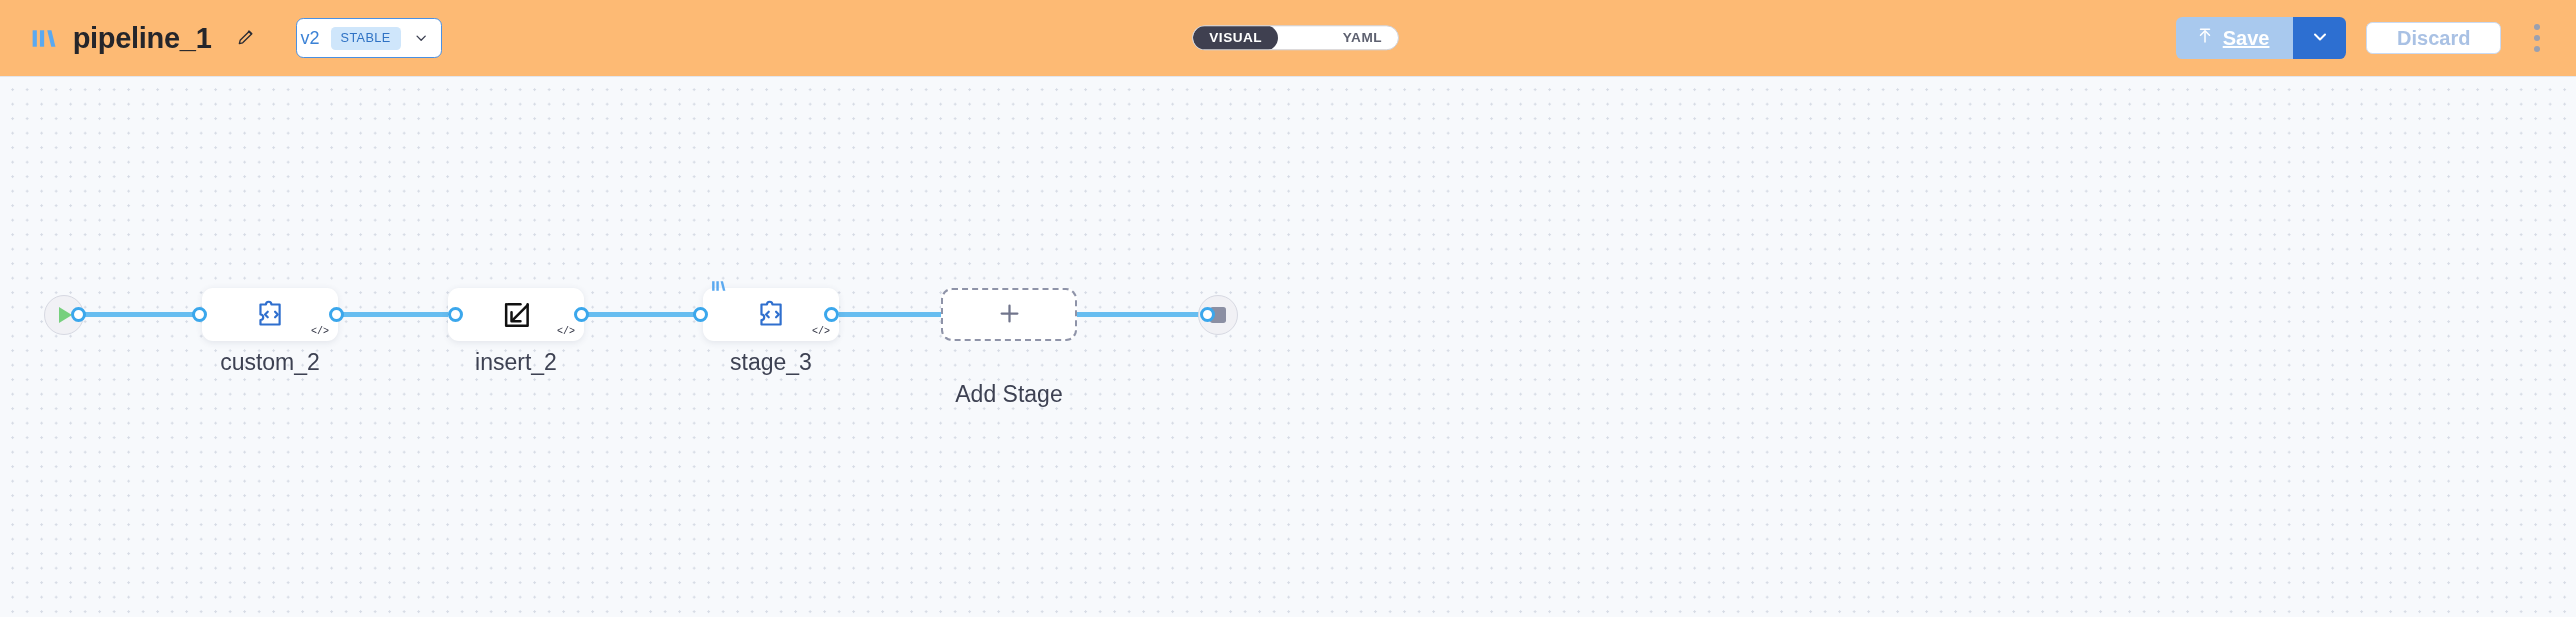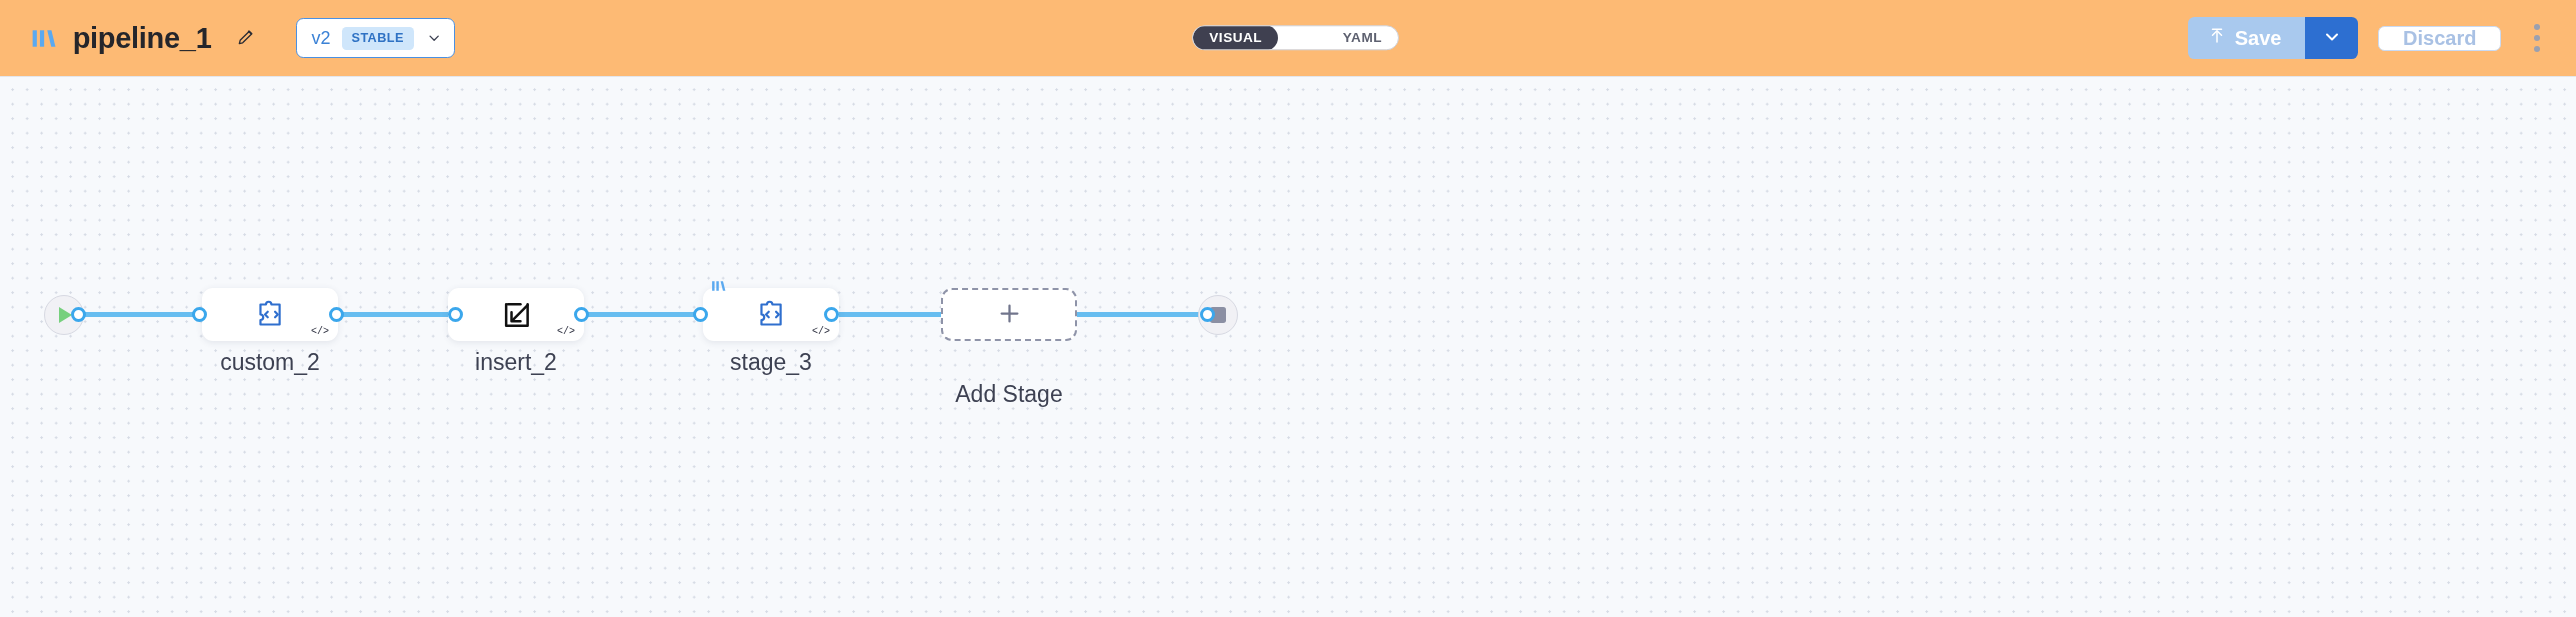--- a/index.html
+++ b/index.html
@@ -31,26 +31,26 @@
     margin-left: 18px; width: 33px; height: 33px;
     display: flex; align-items: center; justify-content: center;
     background: none; border: none; cursor: pointer;
   }
 
   
   .version-select {
     margin-left: 33px; height: 40px;
     display: flex; align-items: center;
     border: 1.4px solid #4a90e2; border-radius: 7.3px;
-    padding: 0 11px 0 15px; background: #fff; cursor: pointer;
+    padding: 0 11px 0 4px; background: #fff; cursor: pointer;
   }
   .version-num { font-size: 18px; color: #3b82d6; font-weight: 500; }
   .version-badge {
     margin-left: 11px; background: #cfe6fb; color: #2f72c4;
-    font-size: 12.7px; font-weight: bold; letter-spacing: 0.4px;
+    font-size: 12.7px; font-weight: normal; letter-spacing: 0.4px;
     padding: 4.5px 10px; border-radius: 4.5px;
   }
   .version-caret { margin-left: 12.7px; display: flex; }
 
   
   .view-toggle {
     position: absolute; left: 1192px; top: 50%; transform: translateY(-50%);
     display: flex; align-items: center;
     border: 0.9px solid #cfd2da; border-radius: 907px;
     height: 25.4px; background: #fff; overflow: hidden; cursor: pointer; gap: 48px;
@@ -69,28 +69,28 @@
   
   .actions {
     position: absolute; right: 23.6px; top: 50%; transform: translateY(-50%);
     display: flex; align-items: center;
   }
   .save-group { display: flex; align-items: stretch; border-radius: 6.4px; overflow: hidden; height: 42px; }
   .save-btn {
     background: #a9c9ee; color: #ffffff; border: none;
     font-size: 20px; font-weight: bold;
     display: flex; align-items: center; gap: 9px;
-    padding: 0 23.6px 0 20px; cursor: default;
+    padding: 0 23.6px 0 20px; cursor: default; text-decoration: underline;
   }
   .save-caret {
     background: #2d6fd1; border: none; width: 53px;
     display: flex; align-items: center; justify-content: center; cursor: pointer;
   }
   .discard-btn {
-    margin-left: 20px; height: 25px; padding: 0 24px;
+    margin-left: 20px; height: 32px; padding: 0 30px;
     background: #fff; border: 0.9px solid #c9daf3; border-radius: 6.4px;
     color: #a9c1e4; font-size: 20px; font-weight: bold; cursor: default;
   }
   .kebab-btn {
     margin-left: 20px; width: 31px; height: 42px;
     display: flex; flex-direction: column; align-items: center; justify-content: center;
     gap: 4.5px; background: none; border: none; cursor: pointer;
   }
   .kebab-dot { width: 6.4px; height: 6.4px; border-radius: 50%; background: #9aa0b0; }
 

